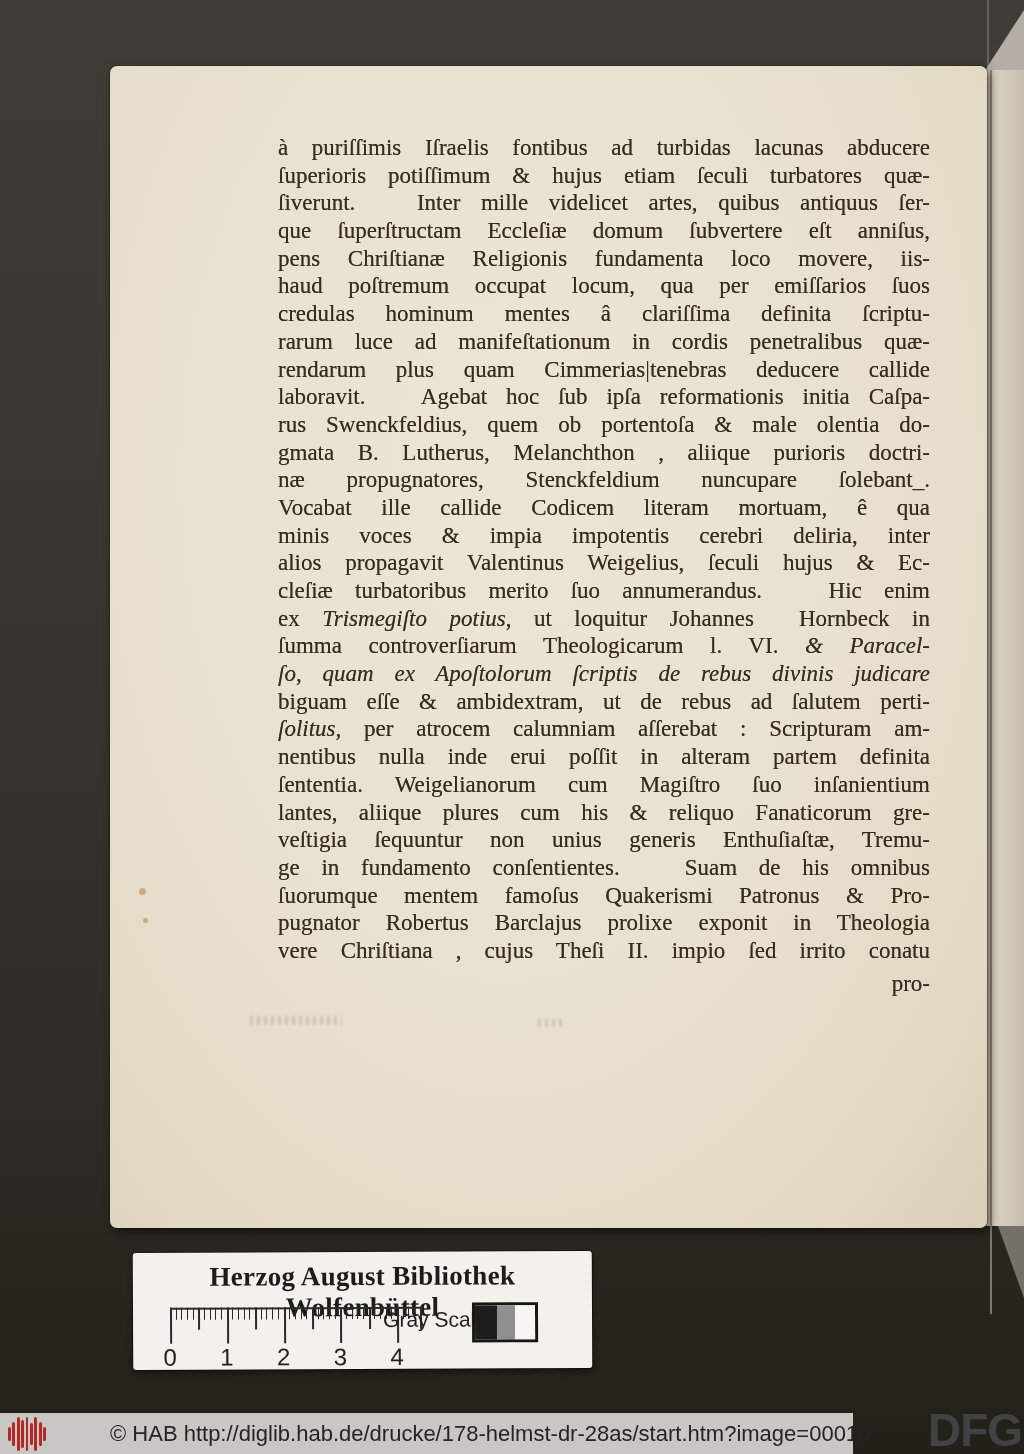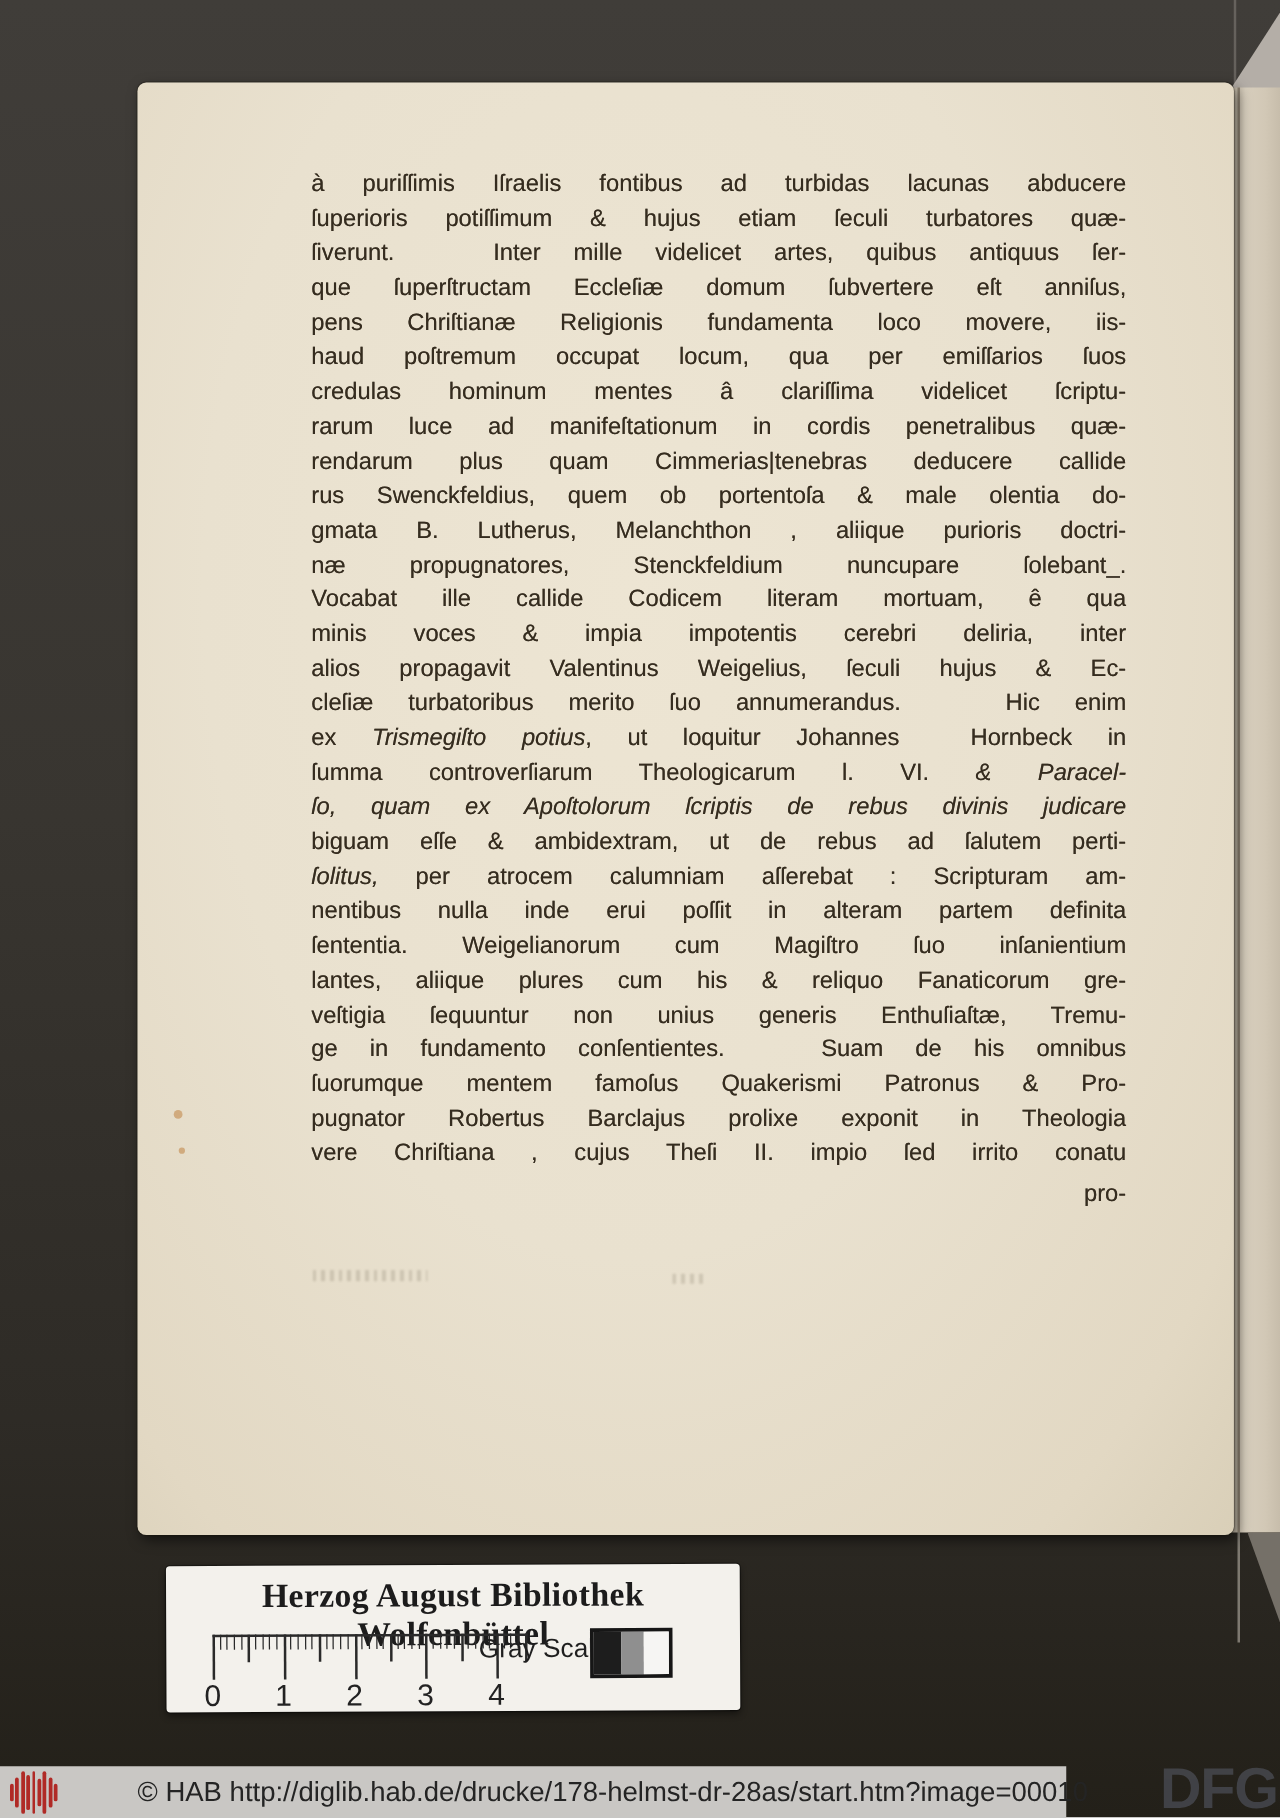--- a/index.html
+++ b/index.html
@@ -25,22 +25,22 @@
   .fold-line-below{position:absolute;left:990px;top:1226px;width:2px;height:88px;background:rgba(195,190,178,.55);}
   .fold-line-above{position:absolute;left:987px;top:0;width:2px;height:70px;background:rgba(200,195,185,.28);}
   
   .page{
     position:absolute;left:110px;top:66px;width:877px;height:1162px;
     background:radial-gradient(ellipse at 45% 35%,#ede5d3 0%,#e9e1cf 50%,#e2d8c3 85%,#d9cfb8 100%);
     border-radius:7px;
     box-shadow:0 0 0 1px rgba(20,15,5,.25), 3px 4px 10px rgba(0,0,0,.55);
   }
   .page-text{
-    position:absolute;left:139px;top:68px;width:652px;
-    font-family:Liberation Sans, sans-serif;font-size:19px;color:#352c1f;
+    position:absolute;left:168px;top:68px;width:652px;
+    font-family:Liberation Serif, serif;font-size:23px;color:#352c1f;
     text-shadow:0 0 .5px rgba(53,44,31,.7);
   }
   .tline{height:27.7px;line-height:27.7px;text-align:justify;text-align-last:justify;overflow:hidden;white-space:normal;}
   .tline.last{text-align-last:right;margin-top:5px;}
   .it{font-style:italic;}
   .fox-dot{position:absolute;border-radius:50%;background:#bf823f;opacity:.55;}
   .fox-dot.d1{left:29px;top:822px;width:7px;height:7px;}
   .fox-dot.d2{left:33px;top:852px;width:5px;height:5px;}
   .smudge{position:absolute;filter:blur(1px);opacity:.16;background:repeating-linear-gradient(90deg,#4a3f2c 0 3px,transparent 3px 7px);}
   .smudge.s1{left:140px;top:950px;width:92px;height:9px;}
@@ -98,23 +98,24 @@
   <div class="fold-line-below"></div>
 
   <div class="page">
     <div class="page-text">
         <div class="tline"><span>à puriſſimis Iſraelis fontibus ad turbidas lacunas abducere</span></div>
         <div class="tline"><span>ſuperioris potiſſimum &amp; hujus etiam ſeculi turbatores quæ-</span></div>
         <div class="tline"><span>ſiverunt.&nbsp;&nbsp; Inter mille videlicet artes, quibus antiquus ſer-</span></div>
         <div class="tline"><span>que ſuperſtructam Eccleſiæ domum ſubvertere eſt anniſus,</span></div>
         <div class="tline"><span>pens Chriſtianæ Religionis fundamenta loco movere, iis-</span></div>
         <div class="tline"><span>haud poſtremum occupat locum, qua per emiſſarios ſuos</span></div>
-        <div class="tline"><span>credulas hominum mentes â clariſſima videlicet ſcriptu-</span></div>
+        <div class="tline"><span>credulas hominum mentes â clariſſima definita ſcriptu-</span></div>
         <div class="tline"><span>rarum luce ad manifeſtationum in cordis penetralibus quæ-</span></div>
         <div class="tline"><span>rendarum plus quam Cimmerias|tenebras deducere callide</span></div>
+        <div class="tline"><span>laboravit.&nbsp;&nbsp; Agebat hoc ſub ipſa reformationis initia Caſpa-</span></div>
         <div class="tline"><span>rus Swenckfeldius, quem ob portentoſa &amp; male olentia do-</span></div>
         <div class="tline"><span>gmata B. Lutherus, Melanchthon , aliique purioris doctri-</span></div>
         <div class="tline"><span>næ propugnatores, Stenckfeldium nuncupare ſolebant_.</span></div>
         <div class="tline"><span>Vocabat ille callide Codicem literam mortuam, ê qua</span></div>
         <div class="tline"><span>minis voces &amp; impia impotentis cerebri deliria, inter</span></div>
         <div class="tline"><span>alios propagavit Valentinus Weigelius, ſeculi hujus &amp; Ec-</span></div>
         <div class="tline"><span>cleſiæ turbatoribus merito ſuo annumerandus.&nbsp;&nbsp; Hic enim</span></div>
         <div class="tline"><span>ex </span><span class="it">Trismegiſto potius</span><span>, ut loquitur Johannes&nbsp; Hornbeck in</span></div>
         <div class="tline"><span>ſumma controverſiarum Theologicarum l. VI. </span><span class="it">&amp; Paracel-</span></div>
         <div class="tline"><span class="it">ſo, quam ex Apoſtolorum ſcriptis de rebus divinis judicare</span></div>

